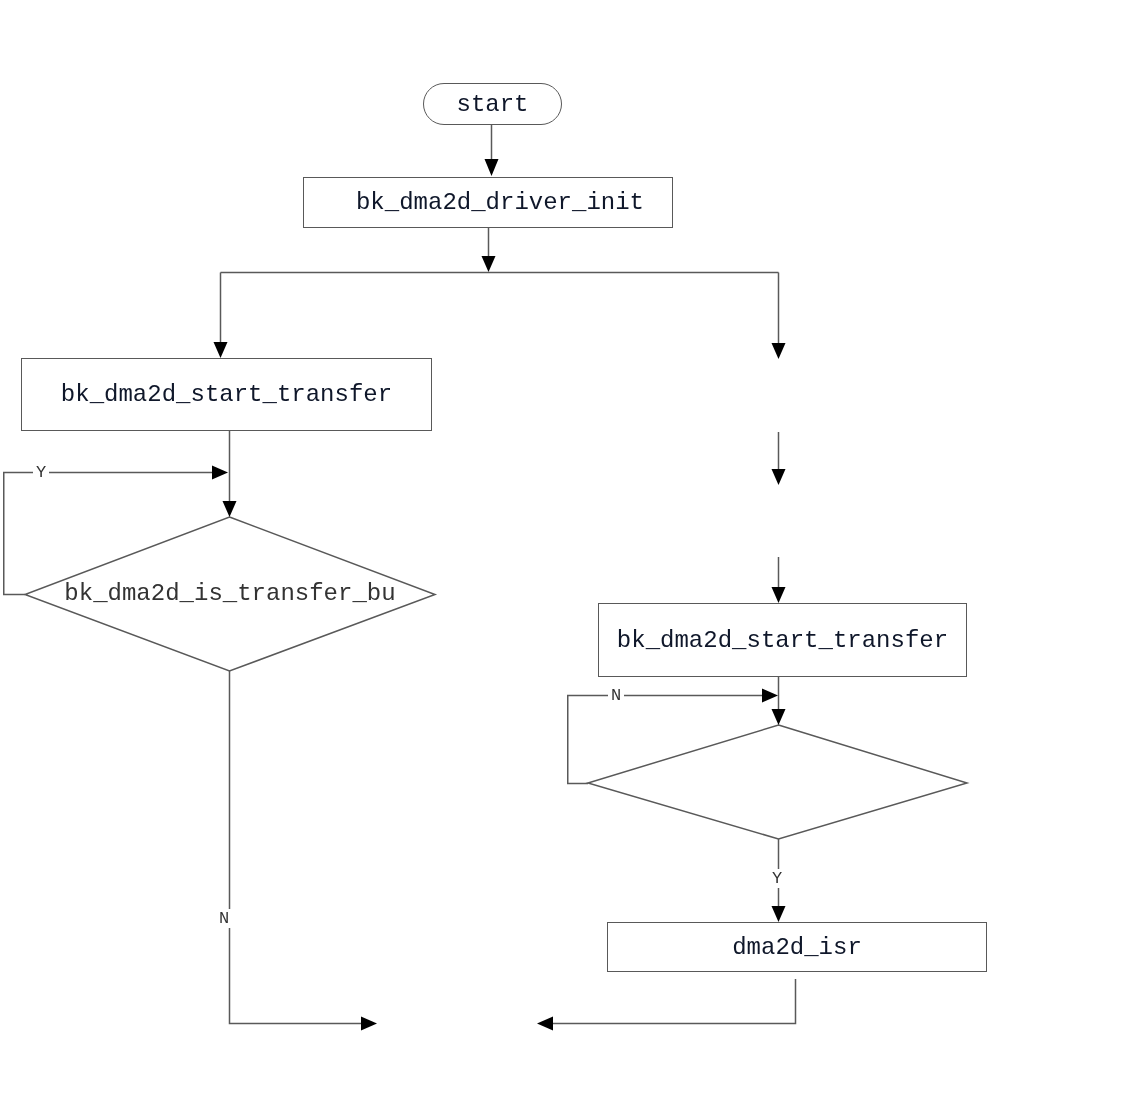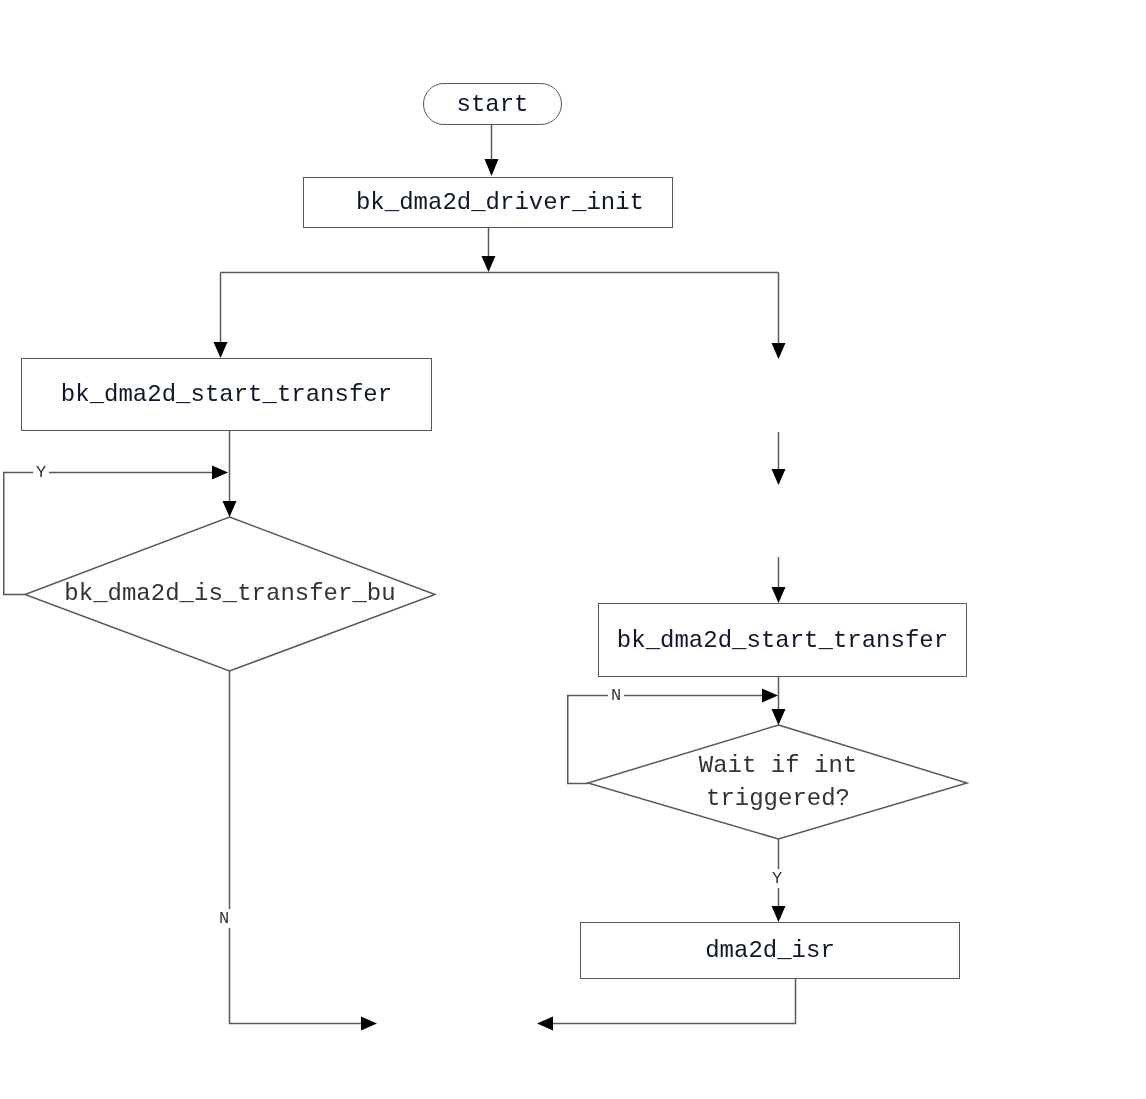--- a/index.html
+++ b/index.html
@@ -84,32 +84,28 @@
   <div class="node" style="left:21px;top:358px;width:411px;height:73px;">
     <span>bk_dma2d_start_transfer</span>
   </div>
 
 
 
   <div class="node" style="left:598px;top:603px;width:369px;height:74px;">
     <span>bk_dma2d_start_transfer</span>
   </div>
 
-  <div class="node" style="left:580px;top:922px;width:380px;height:57px;">
+  <div class="node" style="left:607px;top:922px;width:380px;height:50px;">
     <span>dma2d_isr</span>
   </div>
 
 
   <div class="dlabel" style="left:25px;top:560px;width:410px;margin-top:17px;">
     <span>bk_dma2d_is_transfer_bu</span>
   </div>
 
-  <div class="dlabel" style="left:588px;top:749px;width:380px;">
-    <span>Wait if int</span>
-    <span>triggered?</span>
-  </div>
 
   <div class="edge-label" style="left:33px;top:463px;">Y</div>
   <div class="edge-label" style="left:216px;top:909px;">N</div>
   <div class="edge-label" style="left:608px;top:686px;">N</div>
   <div class="edge-label" style="left:769px;top:869px;">Y</div>
 
 </div>
 
 </body></html>

